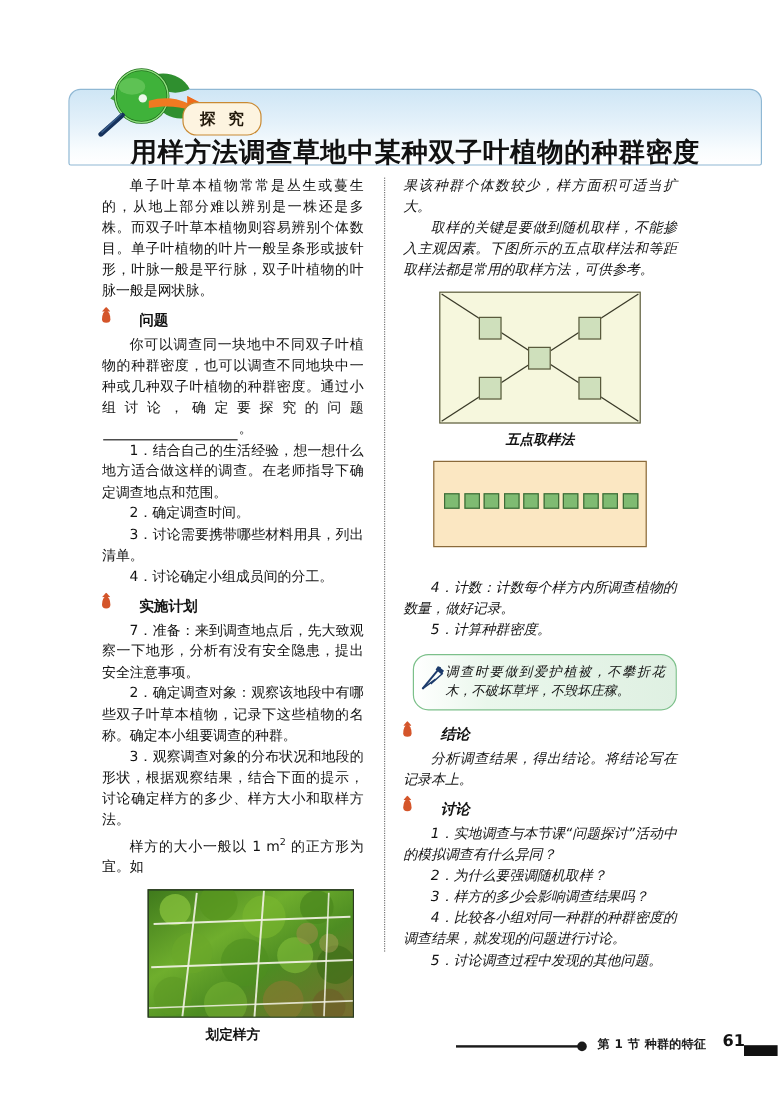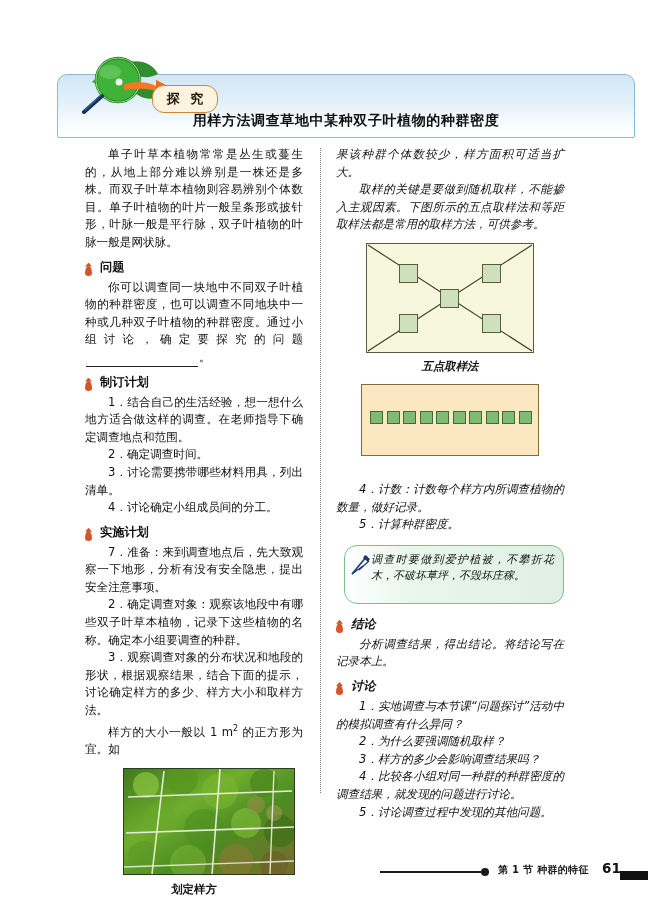--- a/index.html
+++ b/index.html
@@ -54,21 +54,21 @@
     text-indent: 3px;
     z-index: 7;
     font-family: "DejaVu Serif", "Liberation Serif", serif;
   }
 
   .main-title {
     position: absolute;
     left: 57px; top: 112px;
     width: 578px;
     text-align: center;
-    font-size: 14px;
+    font-size: 22px;
     font-weight: bold;
     color: #111111;
     letter-spacing: 0.6px;
     font-family: "DejaVu Serif", "Liberation Serif", serif;
     z-index: 8;
   }
 
   
   .col-left {
     position: absolute;
@@ -96,22 +96,22 @@
     line-height: 17.6px;
     color: #121212;
     text-align: justify;
     text-justify: inter-character;
     font-family: "DejaVu Sans", "Liberation Sans", sans-serif;
   }
   p.indent { text-indent: 23px; }
 
   .section-head {
     display: flex;
-    align-items: flex-end;
-    gap: 8px;
+    align-items: flex-start;
+    gap: 24px;
     margin: 7px 0 3px 0;
     font-size: 12.2px;
     font-weight: bold;
     color: #121212;
   }
   .drop-bullet {
     width: 7px; height: 10px;
     background: #d4552a;
     border-radius: 50% 50% 50% 50% / 70% 70% 30% 30%;
     transform: rotate(0deg);
@@ -182,21 +182,21 @@
 
   
   .note-box {
     position: relative;
     margin: 11px 0 0 8px;
     width: 220px;
     min-height: 42px;
     border: 1px solid #7cc08a;
     border-radius: 13px;
     background: linear-gradient(to right, #ffffff 0%, #eaf7ec 28%, #dff0e2 100%);
-    padding: 6px 9px 18px 26px;
+    padding: 6px 9px 6px 26px;
   }
   .note-text {
     font-size: 11px;
     line-height: 16.5px;
     color: #131313;
     text-align: justify;
     font-family: "DejaVu Serif", "Liberation Serif", serif;
   }
   .pen-icon {
     position: absolute;
@@ -304,24 +304,20 @@
   <div class="col-left">
 
     <p class="body-text indent">单子叶草本植物常常是丛生或蔓生的，从地上部分难以辨别是一株还是多株。而双子叶草本植物则容易辨别个体数目。单子叶植物的叶片一般呈条形或披针形，叶脉一般是平行脉，双子叶植物的叶脉一般是网状脉。</p>
 
     <div class="section-head">
       <span class="drop-bullet"></span>
       <span>问题</span>
     </div>
     <p class="body-text indent"><span>你可以调查同一块地中不同双子叶植物的种群密度，也可以调查不同地块中一种或几种双子叶植物的种群密度。通过小组讨论，确定要探究的问题</span><span class="blank-line"></span><span>。</span></p>
 
-    <div class="section-head">
-      <span class="drop-bullet"></span>
-      <span>制订计划</span>
-    </div>
     <p class="body-text indent">1．结合自己的生活经验，想一想什么地方适合做这样的调查。在老师指导下确定调查地点和范围。</p>
     <p class="body-text indent">2．确定调查时间。</p>
     <p class="body-text indent">3．讨论需要携带哪些材料用具，列出清单。</p>
     <p class="body-text indent">4．讨论确定小组成员间的分工。</p>
 
     <div class="section-head">
       <span class="drop-bullet"></span>
       <span>实施计划</span>
     </div>
     <p class="body-text indent">7．准备：来到调查地点后，先大致观察一下地形，分析有没有安全隐患，提出安全注意事项。</p>

